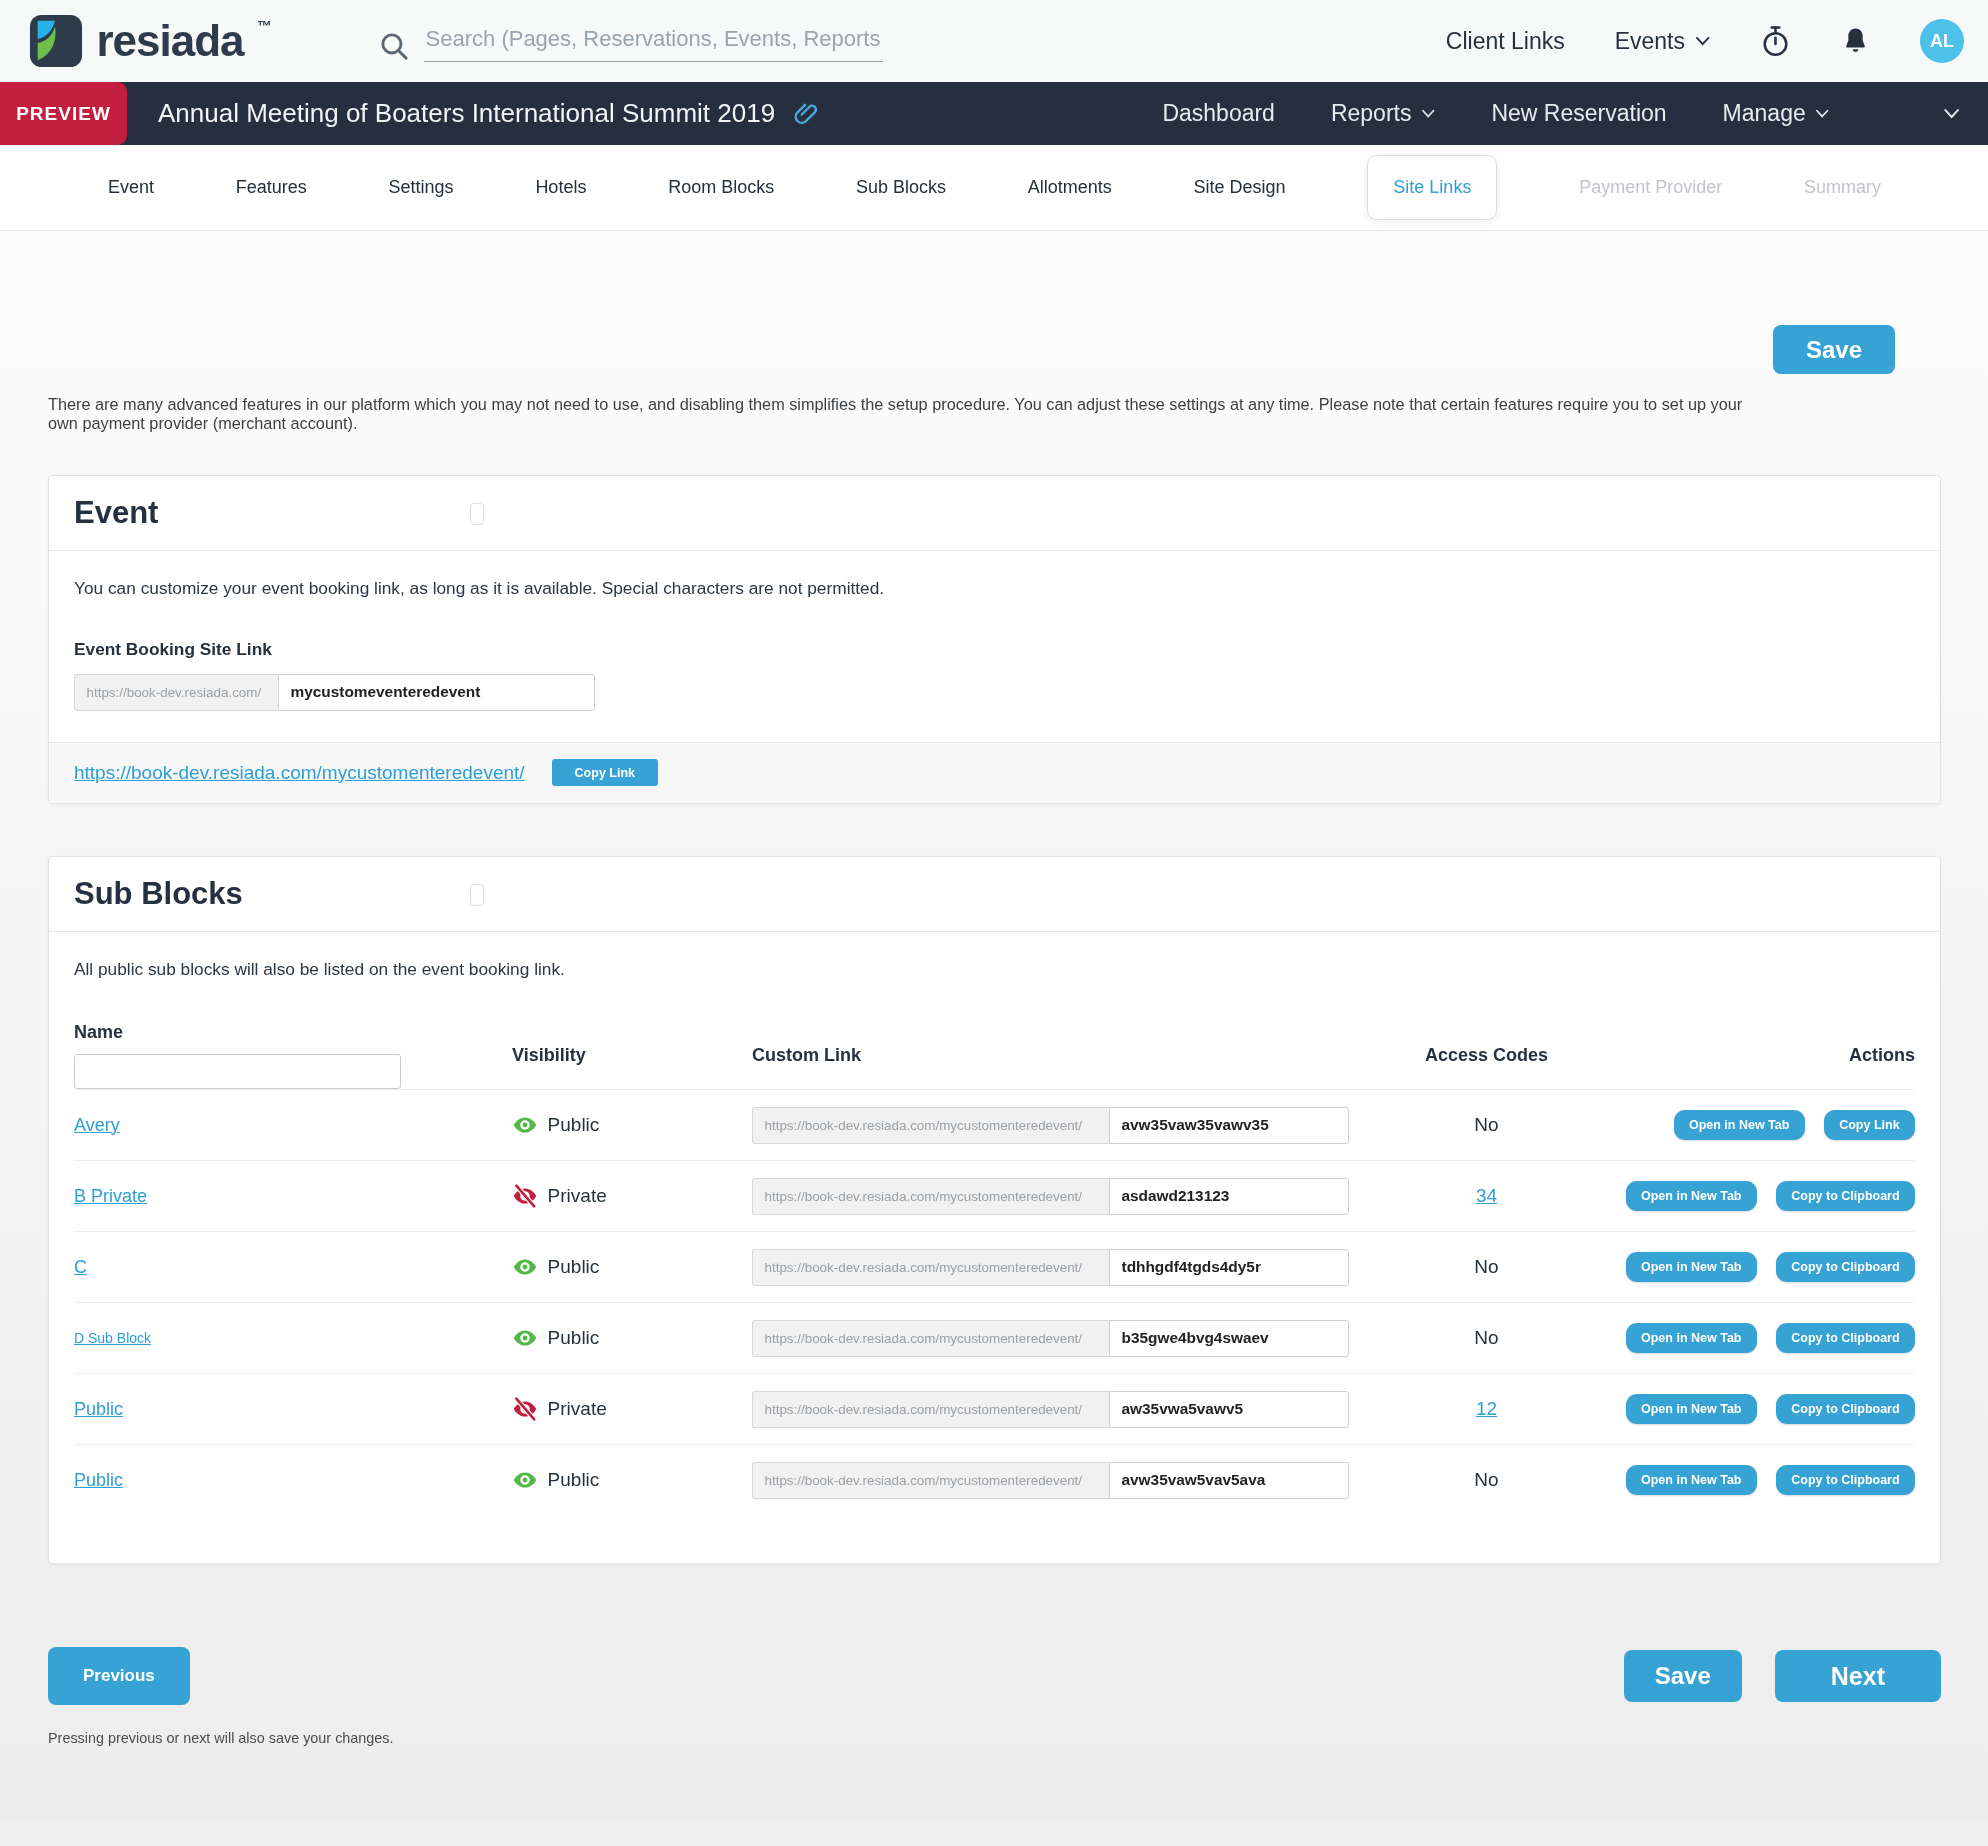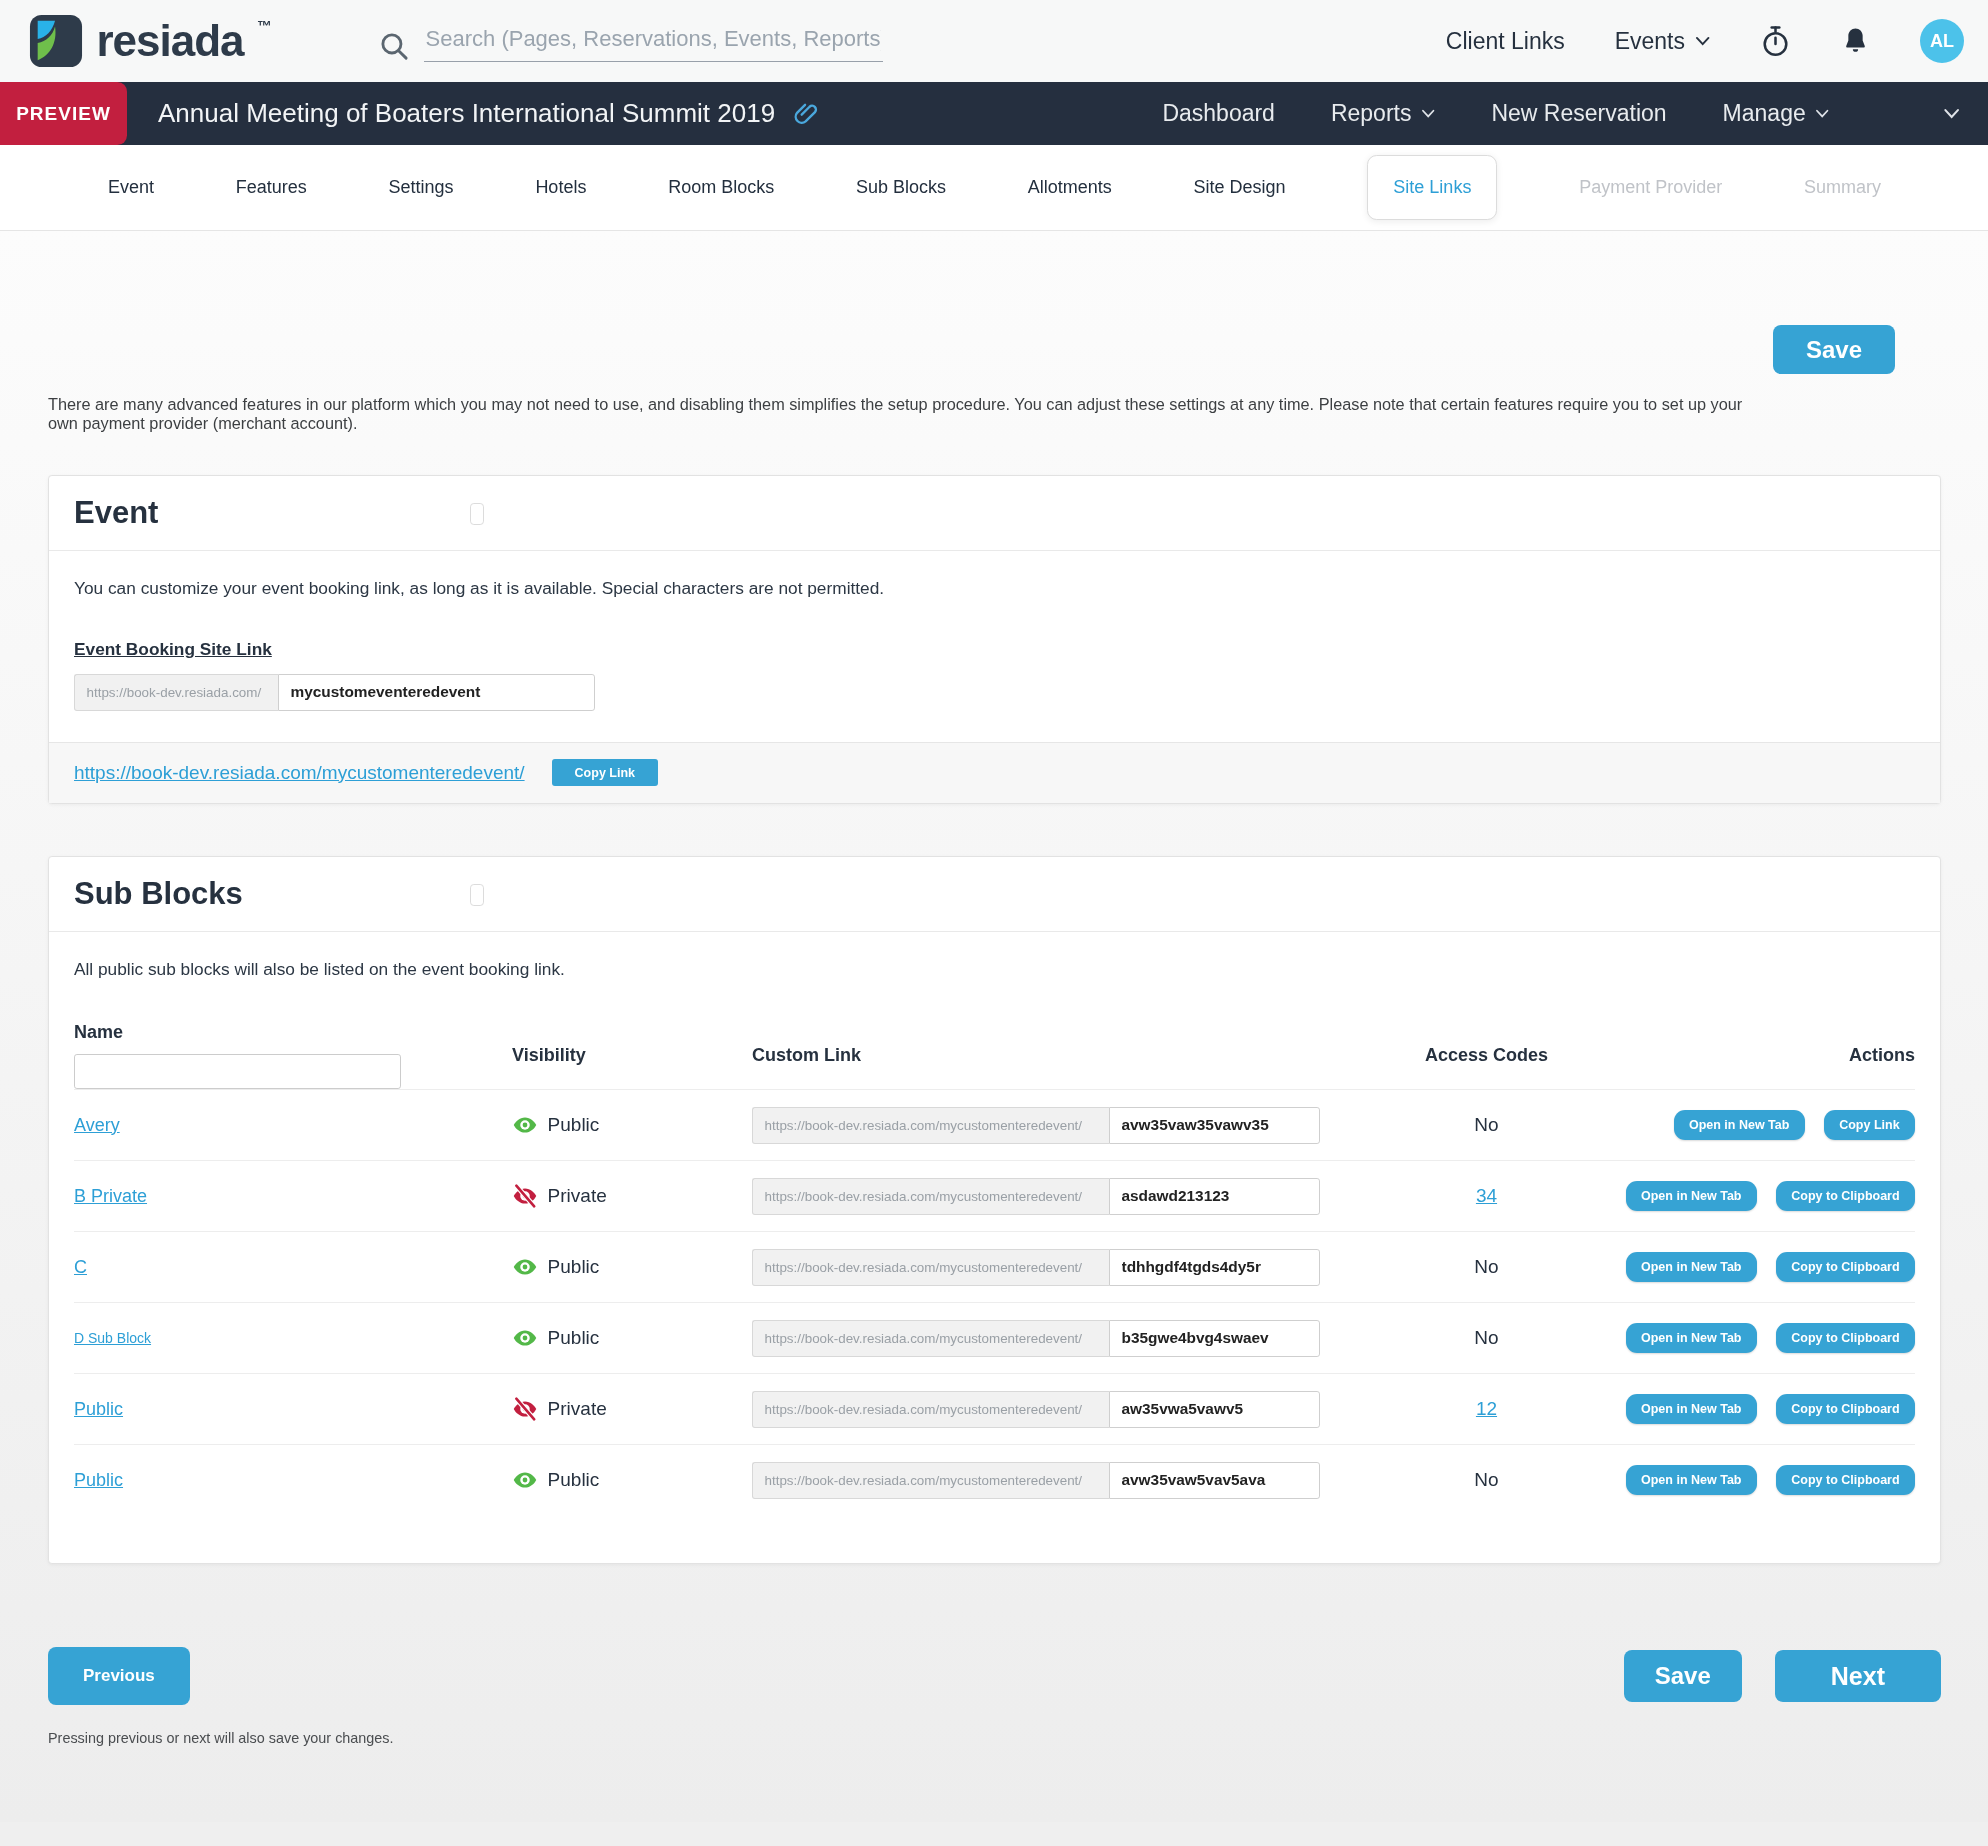--- a/index.html
+++ b/index.html
@@ -56,21 +56,21 @@
   .card { background:#fff; border:1px solid #e2e2e2; border-radius:3.8px;
     box-shadow:0 1px 3.8px rgba(0,0,0,0.05); }
   .event-card { margin-top:42px; }
   .subblocks-card { margin-top:52px; }
   .card-header { position:relative; padding:19px 25px; border-bottom:1px solid #e9e9e9; }
   .card-title { font-size:31px; font-weight:700; color:#26313f; }
   .header-mini-icon { position:absolute; left:421px; top:27px; width:14.4px; height:22px;
     border:1.9px solid #dcdcdc; border-radius:3.8px; }
   .card-body { padding:27px 25px 31px; }
   .card-desc { font-size:17.3px; color:#2c3744; }
-  .field-label { font-size:17.3px; font-weight:700; margin-top:40px;text-decoration:underline; }
+  .field-label { font-size:17.3px; font-weight:700; margin-top:40px; }
   .input-group { display:flex; margin-top:13.4px; }
   .url-prefix { background:#f1f1f1; border:1px solid #d8d8d8; border-right:none;
     color:#9aa0a6; font-size:13.4px; height:37px; display:flex; align-items:center;
     padding:0 11.5px; white-space:nowrap; border-radius:2.9px 0 0 2.9px; }
   .input-group input { height:37px; border:1px solid #cfcfcf; border-radius:0 2.9px 2.9px 0;
     font-size:15.4px; font-weight:600; color:#222; padding:0 11.5px; outline:none;
     font-family:"Liberation Sans", sans-serif; }
   .event-prefix { width:204px; }
   .event-value { width:317px; }
   .card-footer { background:#f7f7f7; border-top:1px solid #e6e6e6; padding:16.3px 25px;
@@ -85,21 +85,21 @@
   .col-header { font-size:18px; font-weight:700; color:#26313f; }
   .name-cell-head .col-header { display:block; }
   .name-filter { width:327px; height:35px; border:1px solid #ccc; border-radius:2.9px;
     margin-top:11.5px; outline:none; font-size:15.4px; padding:0 9.6px;
     font-family:"Liberation Sans", sans-serif; }
   .col-access-h { text-align:center; }
   .col-actions-h { text-align:right; }
   .tbl-row { border-top:1px solid #ededed; height:71px; }
   .vis-cell { display:flex; align-items:center; gap:9.6px; font-size:19px; }
   .tbl-row .url-prefix { width:357px; }
-  .tbl-row input.link-value { width:211px; }
+  .tbl-row input.link-value { width:240px; }
   .access-cell { text-align:center; font-size:19px; }
   a.access-link { color:#2d9fd6; text-decoration:underline; font-size:19px; cursor:pointer; }
   .actions-cell { display:flex; justify-content:flex-end; gap:19px; }
   .action-btn { background:#36a3d4; color:#fff; border:none; border-radius:11px;
     font-size:12.5px; font-weight:700; padding:7.7px 15.4px; cursor:pointer;
     box-shadow:0 1px 1.9px rgba(0,0,0,0.15); font-family:"Liberation Sans", sans-serif; }
   .subblocks-card .card-body { padding-bottom:48px; }
 
   
   .bottom-row { display:flex; justify-content:space-between; align-items:center; margin-top:83px; }

